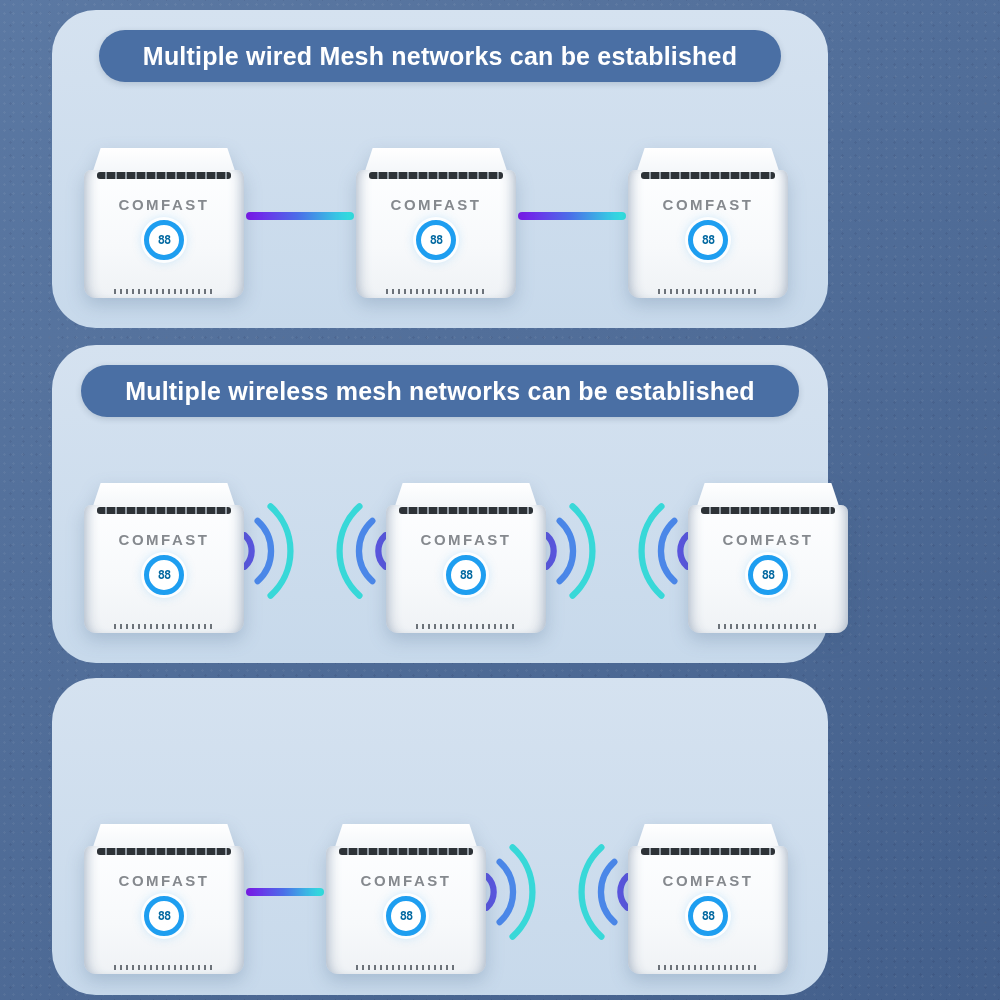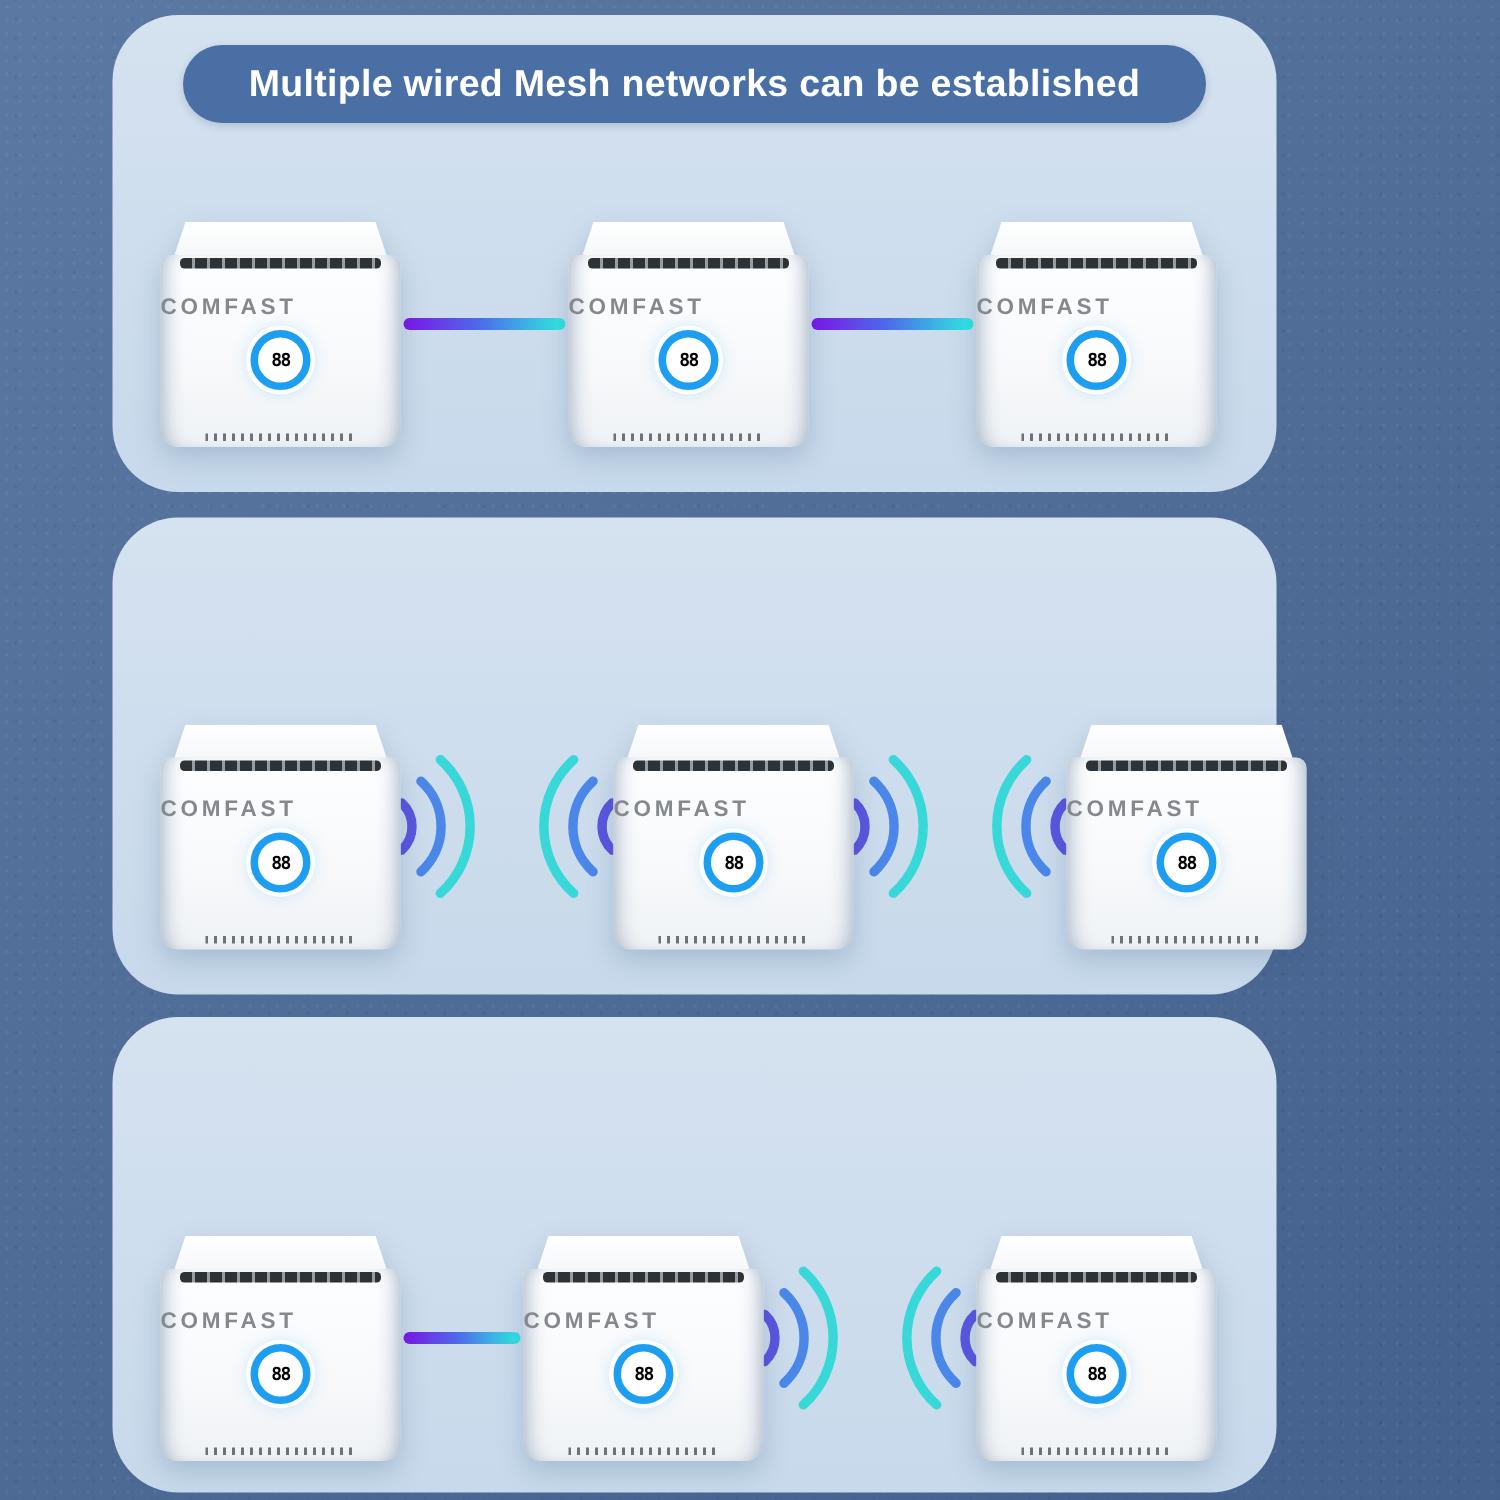--- a/index.html
+++ b/index.html
@@ -8,21 +8,21 @@
     font-family:"Liberation Sans",sans-serif;
     background-color:var(--outer-bg,#4d6d9b);
     background-image:
       linear-gradient(145deg,rgba(255,255,255,.08),rgba(0,0,30,.12)),
       radial-gradient(rgba(255,255,255,.055) 1px,transparent 1.3px),
       radial-gradient(rgba(0,0,25,.08) 1px,transparent 1.3px);
     background-size:100% 100%,9px 9px,13px 13px;
     background-position:0 0,0 0,4px 6px;
   }
   .panel{
-    position:absolute;left:75px;width:776px;border-radius:44px;
+    position:absolute;left:52px;width:776px;border-radius:44px;
     background:linear-gradient(180deg,var(--panel-top,#d5e2f0),var(--panel-bottom,#c7d9eb));
   }
   .p1{top:10px;height:318px}
   .p2{top:345px;height:318px}
   .p3{top:678px;height:317px}
 
   .pill{
     width:max-content;margin:20px auto 0;padding:0 44px;height:52px;line-height:52px;
     border-radius:26px;background:var(--pill-bg,#4a6fa4);color:var(--pill-text,#fff);
     font-size:25px;font-weight:bold;letter-spacing:.2px;
@@ -38,29 +38,29 @@
   .cap{position:absolute;top:0;left:8px;right:8px;height:26px;
        background:linear-gradient(#ffffff,#f3f6f9);
        clip-path:polygon(0 100%,6% 0,94% 0,100% 100%)}
   .rbody{position:absolute;top:22px;left:0;right:0;bottom:0;
        border-radius:7px 7px 12px 12px;
        background:linear-gradient(180deg,#fdfeff 0%,#f7f9fb 60%,#eff2f5 100%);
        box-shadow:inset 12px 0 14px -11px rgba(150,165,185,.95),
                   inset -12px 0 14px -11px rgba(150,165,185,.95)}
   .vent-top{position:absolute;top:24px;left:13px;right:13px;height:7px;border-radius:3px;
        background:repeating-linear-gradient(90deg,#2d3237 0 8px,#949ca4 8px 10px)}
-  .brand{position:absolute;top:48px;left:0;right:0;text-align:left;
+  .brand{position:absolute;top:48px;left:0;right:0;text-align:center;
        font-size:15px;font-weight:bold;letter-spacing:2.5px;
        color:var(--brand-color,#85898e)}
   .led{position:absolute;top:72px;left:50%;transform:translateX(-50%);
        width:30px;height:30px;border:5px solid var(--led-ring,#1e9ef0);border-radius:50%;
        background:#fff;display:flex;align-items:center;justify-content:center;
        box-shadow:0 0 0 3px rgba(255,255,255,.9),0 0 12px rgba(40,160,240,.35)}
   .led-digits{font-family:"DejaVu Sans Mono",monospace;font-size:12px;font-weight:bold;
-       color:#000000;letter-spacing:-1px}
+       color:#0369a1;letter-spacing:-1px}
   .vent-bottom{position:absolute;bottom:4px;left:30px;right:30px;height:5px;
        background:repeating-linear-gradient(90deg,rgba(75,82,90,.8) 0 2px,transparent 2px 6px)}
 
   
   .connector{flex:1;display:flex;align-items:center;justify-content:center;margin-top:-14px}
   .wire{height:8px;width:100%;margin:0 2px;border-radius:4px;
        background:linear-gradient(90deg,var(--wire-start,#7a18ea) 2%,
                   var(--wire-mid,#4b6ee8) 48%,var(--wire-end,#31e2e2) 96%)}
   .waves{width:58px;height:118px;flex:none}
   .waves + .waves{margin-left:26px}
@@ -119,20 +119,23 @@
         <div class="led">
           <span class="led-digits">88</span>
         </div>
         <div class="vent-bottom"></div>
       </div>
 
     </div>
   </section>
 
   <section class="panel p2">
+    <div class="pill">
+      <span>Multiple wireless mesh networks can be established</span>
+    </div>
     <div class="row">
 
       <div class="router">
         <div class="cap"></div>
         <div class="rbody"></div>
         <div class="vent-top"></div>
         <div class="brand">COMFAST</div>
         <div class="led">
           <span class="led-digits">88</span>
         </div>

